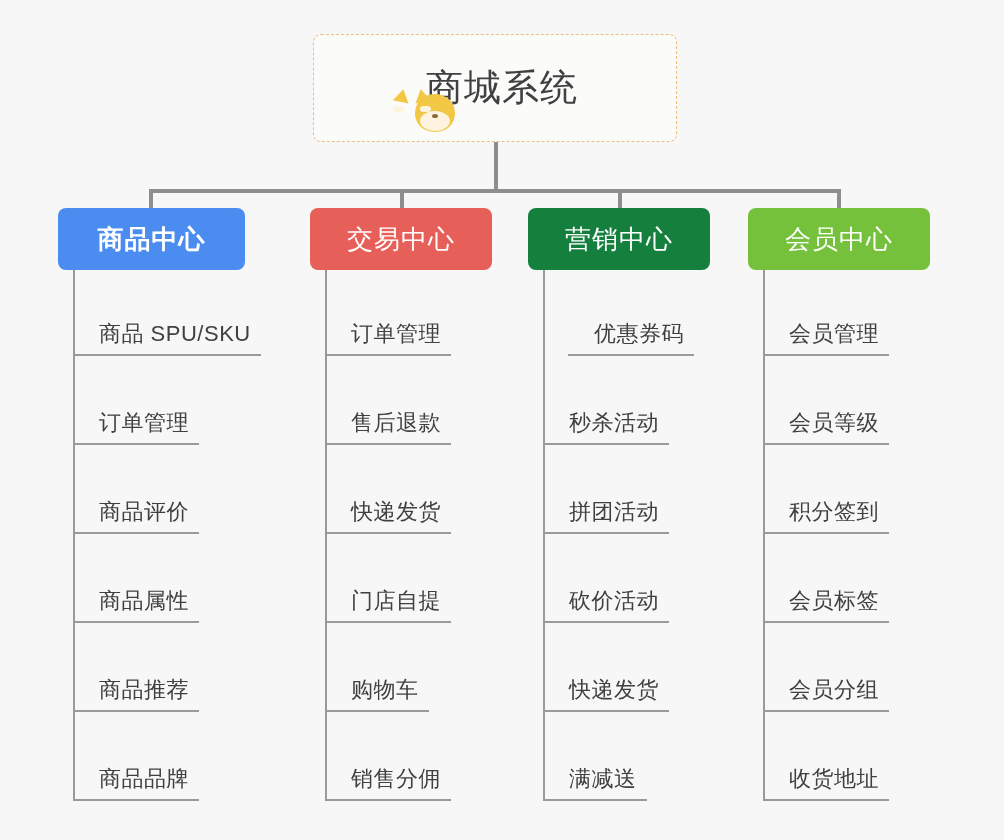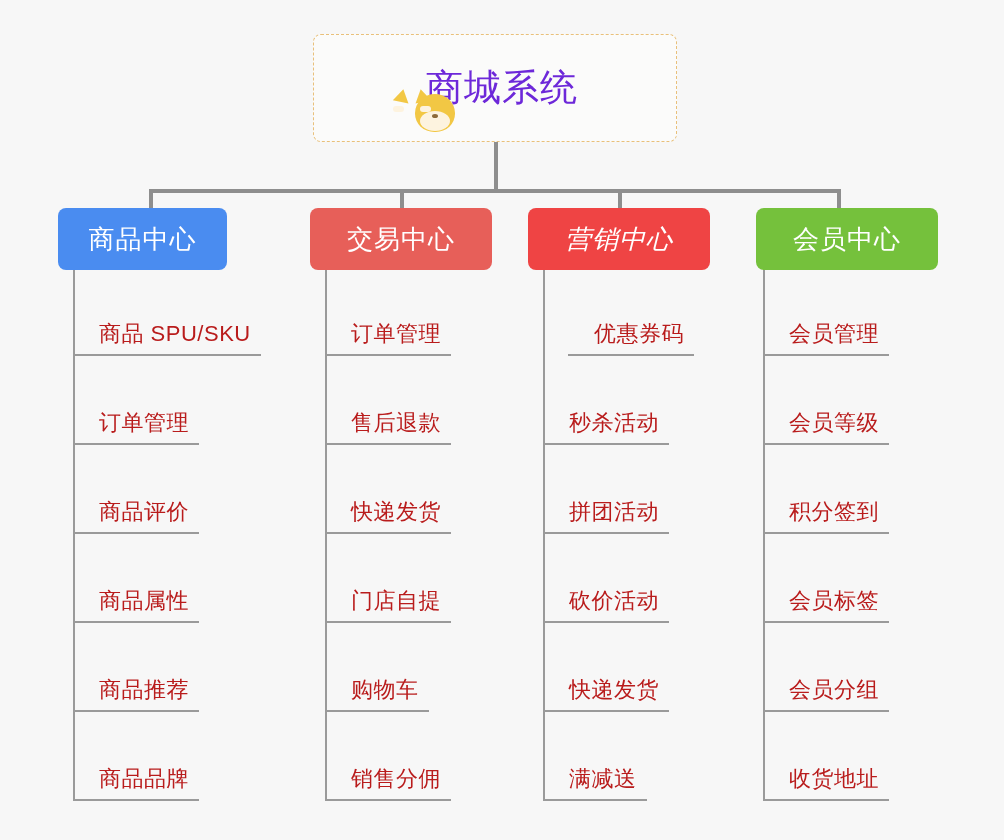--- a/index.html
+++ b/index.html
@@ -85,21 +85,21 @@
   .shiba .eye.r { right: 8px; }
   .shiba .nose {
     position: absolute;
     left: 20px; top: 25px;
     width: 6px; height: 4px;
     background: #8d6a3a;
     border-radius: 50%;
   }
   #root-title {
     font-size: 37px;
-    color: #6d28d9;
+    color: #404040;
     white-space: nowrap;
     letter-spacing: 1px;
   }
 
   
   .conn {
     position: absolute;
     background: #8e8e8e;
   }
   .conn.v { width: 4px; }
@@ -145,21 +145,21 @@
     align-items: flex-end;
     box-sizing: border-box;
   }
   .leaf-inner {
     border-bottom: 2px solid #9a9a9a;
     padding: 0 10px 5px 26px;
     display: inline-block;
   }
   .leaf-label {
     font-size: 22px;
-    color: #b91c1c;
+    color: #404040;
     white-space: nowrap;
     letter-spacing: 0.5px;
   }
 </style>
 </head>
 <body>
 
 <div id="canvas">
 
   <div id="root-node">
@@ -179,21 +179,21 @@
 
   <div class="conn v" style="left:494px; top:142px; height:50px;"></div>
   <div class="conn h" style="left:149px; top:189px; width:688px;"></div>
   <div class="conn v" style="left:149px; top:189px; height:22px;"></div>
   <div class="conn v" style="left:400px; top:189px; height:22px;"></div>
   <div class="conn v" style="left:618px; top:189px; height:22px;"></div>
   <div class="conn v" style="left:837px; top:189px; height:22px;"></div>
 
   <div id="columns-host">
       <div class="column" style="left: 58px; width: 187px;">
-        <div class="cat-box" style="width: 169px; background: rgb(74, 140, 240);">
+        <div class="cat-box" style="width: 187px; background: rgb(74, 140, 240); font-weight: bold;">
           <span class="cat-label">商品中心</span>
         </div>
         <div class="trunk" style="height: 531px;"></div>
         <div class="leaf" style="top: 110px;">
           <span class="leaf-inner"><span class="leaf-label">商品 SPU/SKU</span></span>
         </div>
         <div class="leaf" style="top: 199px;">
           <span class="leaf-inner"><span class="leaf-label">订单管理</span></span>
         </div>
         <div class="leaf" style="top: 288px;">
@@ -227,21 +227,21 @@
           <span class="leaf-inner"><span class="leaf-label">门店自提</span></span>
         </div>
         <div class="leaf" style="top: 466px;">
           <span class="leaf-inner"><span class="leaf-label">购物车</span></span>
         </div>
         <div class="leaf" style="top: 555px;">
           <span class="leaf-inner"><span class="leaf-label">销售分佣</span></span>
         </div>
       </div>
       <div class="column" style="left: 528px; width: 182px;">
-        <div class="cat-box" style="width: 182px; background: #ef4444; font-style: italic;">
+        <div class="cat-box" style="width: 182px; background: #15803d;">
           <span class="cat-label">营销中心</span>
         </div>
         <div class="trunk" style="height: 531px;"></div>
         <div class="leaf" style="top: 110px; padding-left: 25px;">
           <span class="leaf-inner"><span class="leaf-label">优惠券码</span></span>
         </div>
         <div class="leaf" style="top: 199px;">
           <span class="leaf-inner"><span class="leaf-label">秒杀活动</span></span>
         </div>
         <div class="leaf" style="top: 288px;">
@@ -251,21 +251,21 @@
           <span class="leaf-inner"><span class="leaf-label">砍价活动</span></span>
         </div>
         <div class="leaf" style="top: 466px;">
           <span class="leaf-inner"><span class="leaf-label">快递发货</span></span>
         </div>
         <div class="leaf" style="top: 555px;">
           <span class="leaf-inner"><span class="leaf-label">满减送</span></span>
         </div>
       </div>
       <div class="column" style="left: 748px; width: 182px;">
-        <div class="cat-box" style="width: 182px; background: rgb(117, 193, 60); margin-left: 8px;">
+        <div class="cat-box" style="width: 182px; background: rgb(117, 193, 60);">
           <span class="cat-label">会员中心</span>
         </div>
         <div class="trunk" style="height: 531px;"></div>
         <div class="leaf" style="top: 110px;">
           <span class="leaf-inner"><span class="leaf-label">会员管理</span></span>
         </div>
         <div class="leaf" style="top: 199px;">
           <span class="leaf-inner"><span class="leaf-label">会员等级</span></span>
         </div>
         <div class="leaf" style="top: 288px;">

